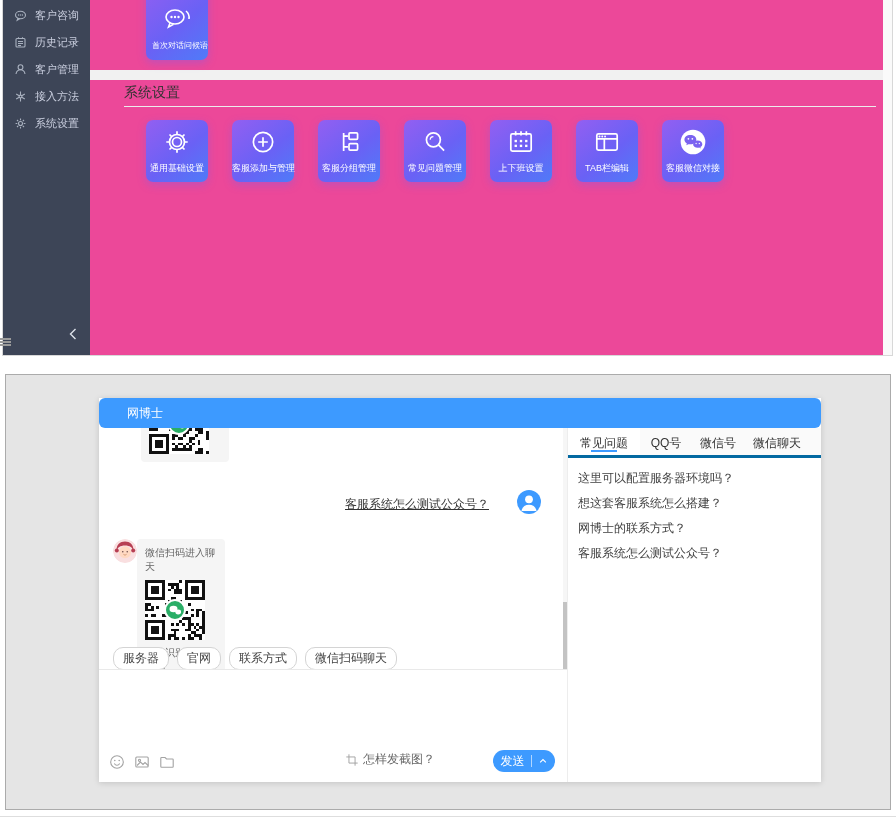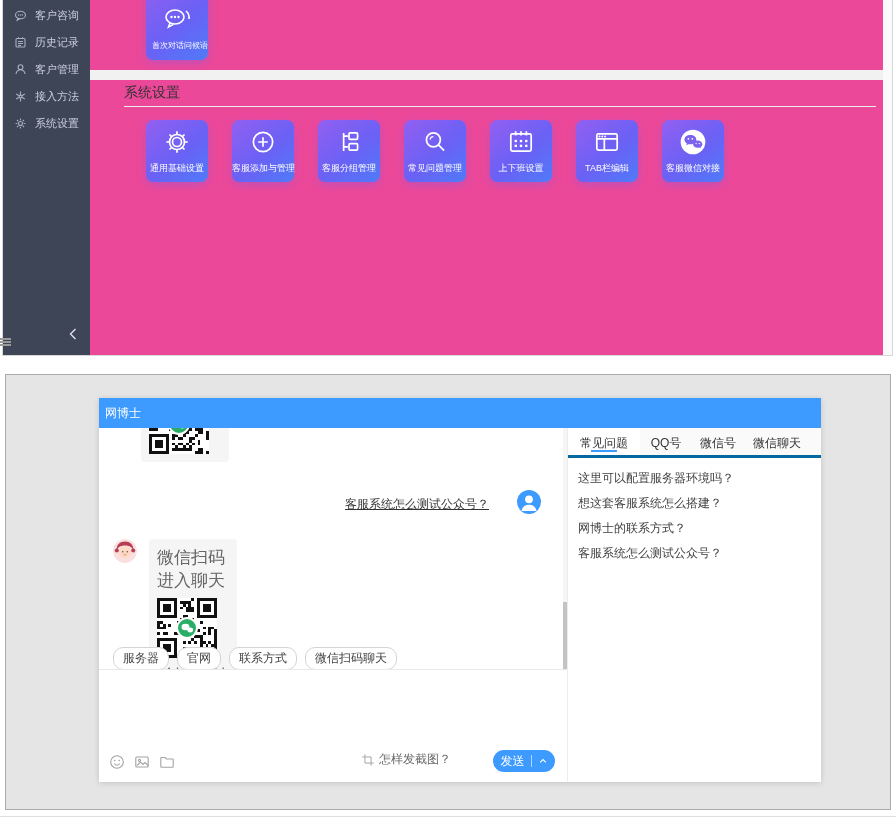--- a/index.html
+++ b/index.html
@@ -30,51 +30,51 @@
   .greeting-tile svg.tile-ic { top:24px; }
   .greeting-tile .tile-label { bottom:9px; font-size:8px;text-align:right; }
   .tile-grid { position:absolute; left:143px; top:120px; display:flex; gap:24px; }
 
   
   .chat-panel { position:absolute; left:5px; top:374px; width:886px; height:436px;
     background:#e5e5e5; border:1px solid #ababab; }
   .widget { position:absolute; left:93px; top:23px; width:722px; height:384px; background:#fff;
     box-shadow:0 1px 6px rgba(0,0,0,.15); }
   .w-header { height:30px; background:#3d9aff; color:#fff; font-size:12px;
-    line-height:30px; padding-left:6px; }
+    line-height:30px; padding-left:28px;border-radius:6px; }
   .w-body { display:flex; height:354px; }
   .w-left { width:469px; border-right:1px solid #ededed; position:relative; }
   .messages { height:241px; position:relative; overflow:hidden; }
   .bubble { background:#f5f5f5; border-radius:4px; }
   .clip-msg { position:absolute; left:42px; top:0; width:88px; height:34px;
     border-radius:0 0 4px 4px; padding:0 0 6px 8px; }
   .qr-clip { position:relative; width:60px; height:26px; overflow:hidden; background:#fff; }
   .qr-shift { position:absolute; left:0; top:-34px; width:60px; height:60px; }
   .qr-wrap { position:relative; width:60px; height:60px; background:#fff; }
   .wx-dot { position:absolute; left:50%; top:50%; transform:translate(-50%,-50%);
     width:22px; height:22px; border-radius:50%; background:#2aae67; border:2px solid #fff; }
   .wx-dot svg { position:absolute; left:0; top:0; }
   .out-row { position:absolute; left:0; right:0; top:62px; height:30px; }
   .out-text { position:absolute; right:78px; top:6px; font-size:12px; color:#333;
     text-decoration:underline; white-space:nowrap; }
   .avatar { width:24px; height:24px; border-radius:50%; overflow:hidden; }
   .user-avatar { position:absolute; right:26px; top:0; background:#3d9aff; }
   .in-row { position:absolute; left:14px; top:111px; display:flex; }
   .agent-avatar { flex:0 0 24px; }
-  .in-bubble { margin-left:12px; width:88px; padding:7px 8px; font-size:17px; color:#666; }
+  .in-bubble { margin-left:0; width:88px; padding:7px 8px; font-size:10px; color:#666; }
   .in-bubble .qr-wrap { margin:6px 0; }
   .chips { position:absolute; left:14px; top:219px; display:flex; gap:8px; }
   .chip { border:1px solid #d4d4d4; border-radius:10px; background:#fff; padding:2px 9px;
     font-size:12px; color:#444; white-space:nowrap; cursor:pointer; }
   .scroll-track { position:absolute; right:0; top:0; width:4px; height:100%; background:#f6f6f6; }
   .scroll-thumb { position:absolute; right:0; top:174px; width:4px; height:67px; background:#c3c3c3; }
   .input-area { border-top:1px solid #e9e9e9; height:113px; position:relative; }
   .tool-icons { position:absolute; left:10px; bottom:12px; display:flex; gap:9px; }
   .tool-icons span { cursor:pointer; display:inline-flex; }
-  .hint { position:absolute; right:116px; bottom:14px; display:flex; align-items:center;
+  .hint { position:absolute; right:132px; bottom:14px; display:flex; align-items:center;
     gap:4px; font-size:12px; color:#666; cursor:pointer; }
   .send-btn { position:absolute; right:12px; bottom:10px; width:62px; height:22px;
     border-radius:12px; background:#3d9aff; color:#fff; font-size:12px; display:flex;
     align-items:center; justify-content:center; cursor:pointer; }
   .send-div { width:1px; height:12px; background:rgba(255,255,255,.6); margin:0 6px; }
   .w-right { width:253px; position:relative; }
   .tabs { height:30px; display:flex; background:#fafafa; border-bottom:3px solid #0369a1; }
   .tab { text-align:center; line-height:30px; font-size:12px; color:#333; cursor:pointer; position:relative; }
   .tab.active { background:#fff; }
   .tab.active::after { content:""; position:absolute; left:50%; transform:translateX(-50%);

